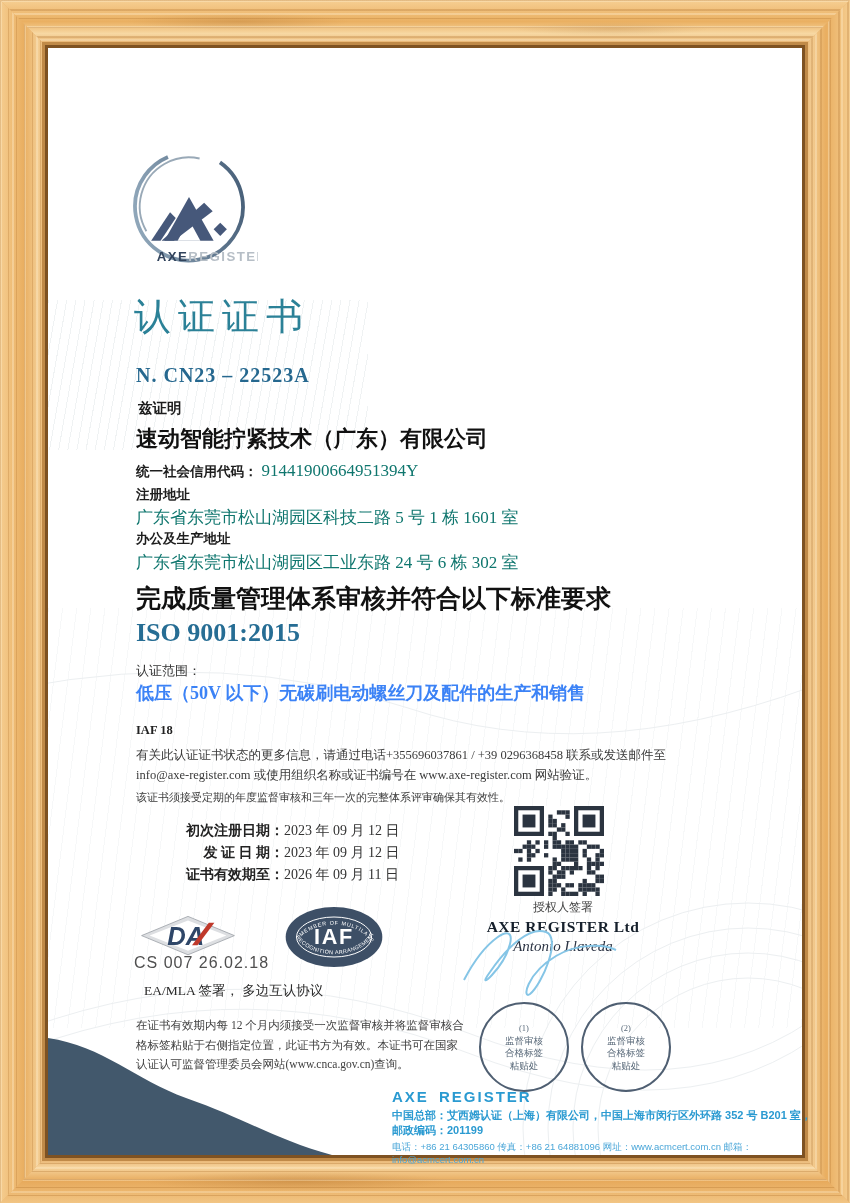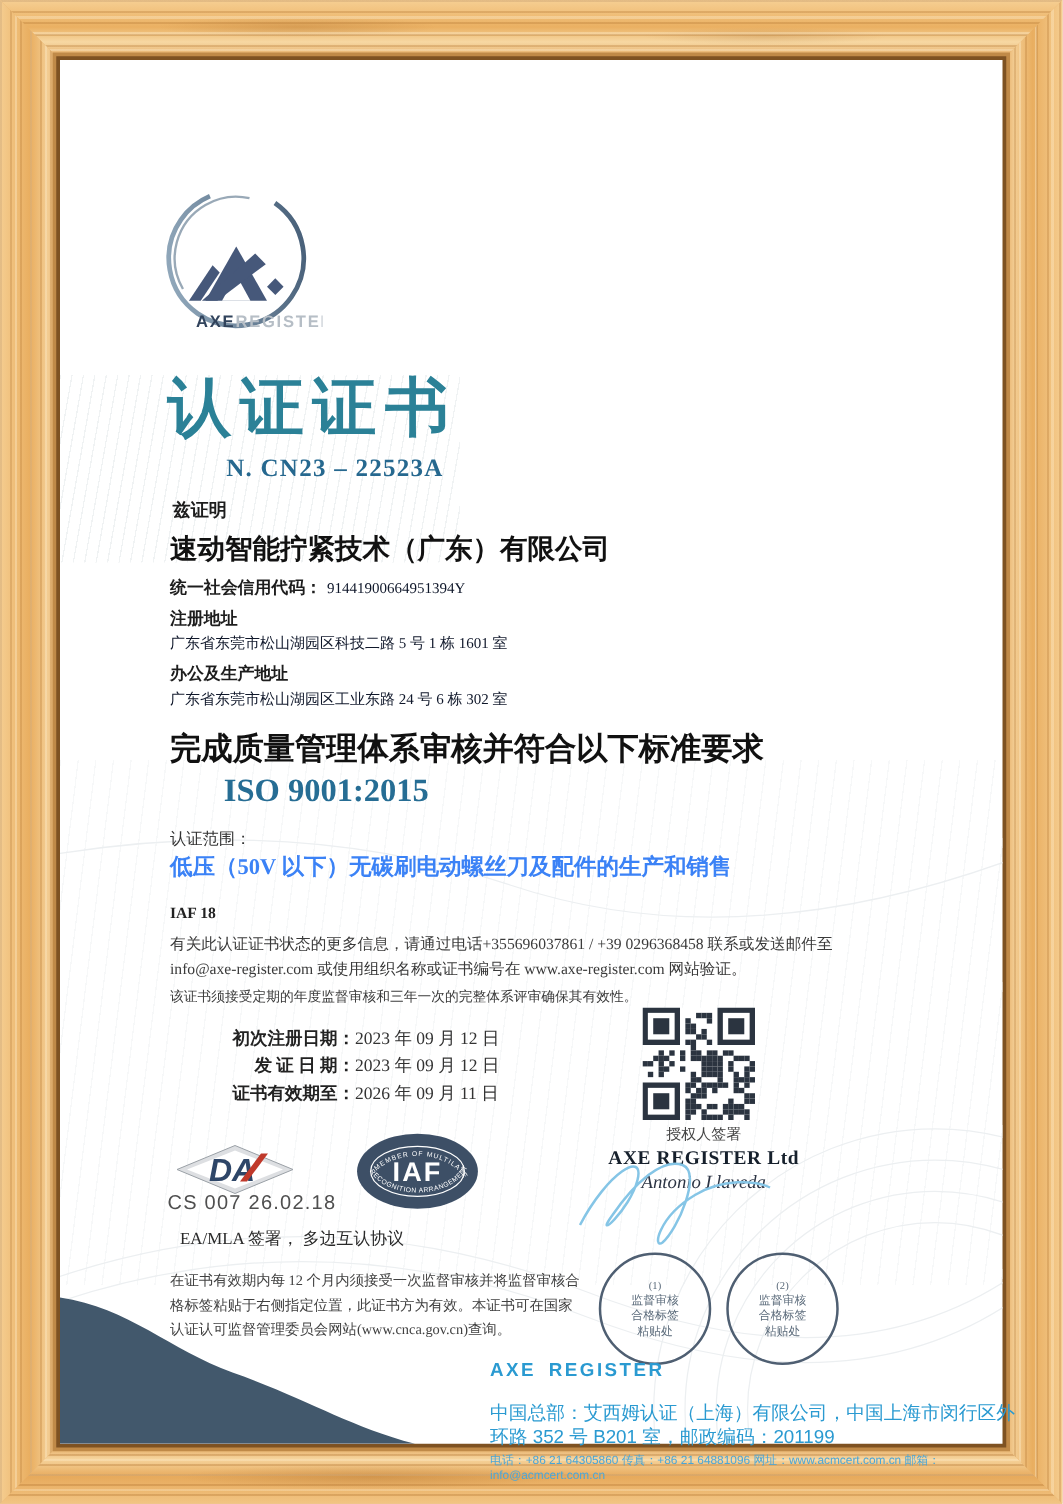--- a/index.html
+++ b/index.html
@@ -43,33 +43,33 @@
     box-shadow:0 0 0 3px #7e5222, 0 0 0 6px #c08a48;}
   .cert *{box-sizing:border-box;}
   .abs{position:absolute;}
 
   .deco-svg{position:absolute;left:0;top:0;width:754px;height:1107px;pointer-events:none;}
   .hatch{position:absolute;left:0;top:252px;width:320px;height:150px;
     background:repeating-linear-gradient(100deg,#eef1f2 0 1px,transparent 1px 9px);opacity:.9;}
   .hatch2{position:absolute;left:0;top:560px;width:754px;height:420px;
     background:repeating-linear-gradient(97deg,#f2f4f5 0 1px,transparent 1px 14px);opacity:.65;}
 
-  .title{left:86px;top:244px;font-size:51px;font-weight:bold;color:#2b8197;letter-spacing:7px;}
-  .cert-no{left:88px;top:316px;font-size:20px;font-weight:bold;color:#26688f;letter-spacing:1px;margin-left:45px;}
+  .title{left:86px;top:244px;font-size:37px;font-weight:normal;color:#2b8197;letter-spacing:7px;}
+  .cert-no{left:88px;top:316px;font-size:20px;font-weight:bold;color:#26688f;letter-spacing:1px;}
   .certify{left:90px;top:351px;font-size:14.5px;font-weight:bold;color:#1d1d1d;}
   .company{left:88px;top:376px;font-size:22px;font-weight:bold;color:#111;}
   .line-label{font-size:13.5px;font-weight:bold;color:#1d1d1d;}
-  .line-value{font-size:12px;color:#0f172a;}
+  .line-value{font-size:17px;color:#0f766e;}
   .credit{left:88px;top:413px;}
   .reg-label{left:88px;top:438px;}
   .reg-addr{left:88px;top:458px;}
   .office-label{left:88px;top:482px;}
   .office-addr{left:88px;top:503px;}
   .statement{left:88px;top:534px;font-size:25px;font-weight:bold;color:#111;}
-  .standard{left:88px;top:570px;font-size:26px;font-weight:bold;color:#266d94;margin-left:43px;}
+  .standard{left:88px;top:570px;font-size:26px;font-weight:bold;color:#266d94;}
   .scope-label{left:88px;top:614px;font-size:13px;color:#333;}
   .scope{left:88px;top:633px;font-size:18px;font-weight:bold;color:#3b82f6;}
   .iaf-code{left:88px;top:675px;font-size:12.5px;font-weight:bold;color:#222;}
   .info{left:88px;top:697px;width:540px;font-size:12.5px;color:#3a3a3a;line-height:20px;}
   .validity{left:88px;top:742px;width:540px;font-size:11px;color:#3a3a3a;}
   .dates{left:88px;top:774px;font-size:14px;color:#2a2a2a;}
   .date-row{display:flex;height:22px;}
   .date-row .dl{width:148px;font-weight:bold;color:#222;text-align:right;}
   .date-row .dv{color:#333;}
   .qr{left:466px;top:758px;width:90px;height:90px;}
@@ -85,21 +85,21 @@
   .supervision{left:88px;top:968px;width:340px;font-size:11.5px;color:#414141;line-height:19.5px;}
   .stamp{width:90px;height:90px;border:2px solid #4f5f72;border-radius:50%;
     display:flex;flex-direction:column;align-items:center;justify-content:center;
     font-size:9.5px;line-height:12.5px;color:#5a6a7a;text-align:center;background:transparent;}
   .stamp .idx{font-size:8.5px;}
   .stamp1{left:431px;top:954px;}
   .stamp2{left:533px;top:954px;}
   .wave{position:absolute;left:0;top:0;width:754px;height:1107px;pointer-events:none;}
   .footer{left:344px;top:1040px;width:420px;font-family:"Liberation Sans","DejaVu Sans",sans-serif;}
   .footer-brand{font-size:15px;font-weight:bold;color:#2a9ad1;letter-spacing:2px;word-spacing:4px;}
-  .footer-l1{margin-top:16px;font-size:15px;font-weight:normal;color:#2a9ad1;}
+  .footer-l1{margin-top:3px;font-size:11px;font-weight:bold;color:#2a9ad1;}
   .footer-l2{margin-top:3px;font-size:9.5px;color:#4aa6d8;}
   .logo{left:72px;top:98px;width:138px;height:142px;}
 </style>
 </head>
 <body>
 
 <div class="frame-strip f-top"></div>
 <div class="frame-strip f-bottom"></div>
 <div class="frame-strip f-left"></div>
 <div class="frame-strip f-right"></div>

